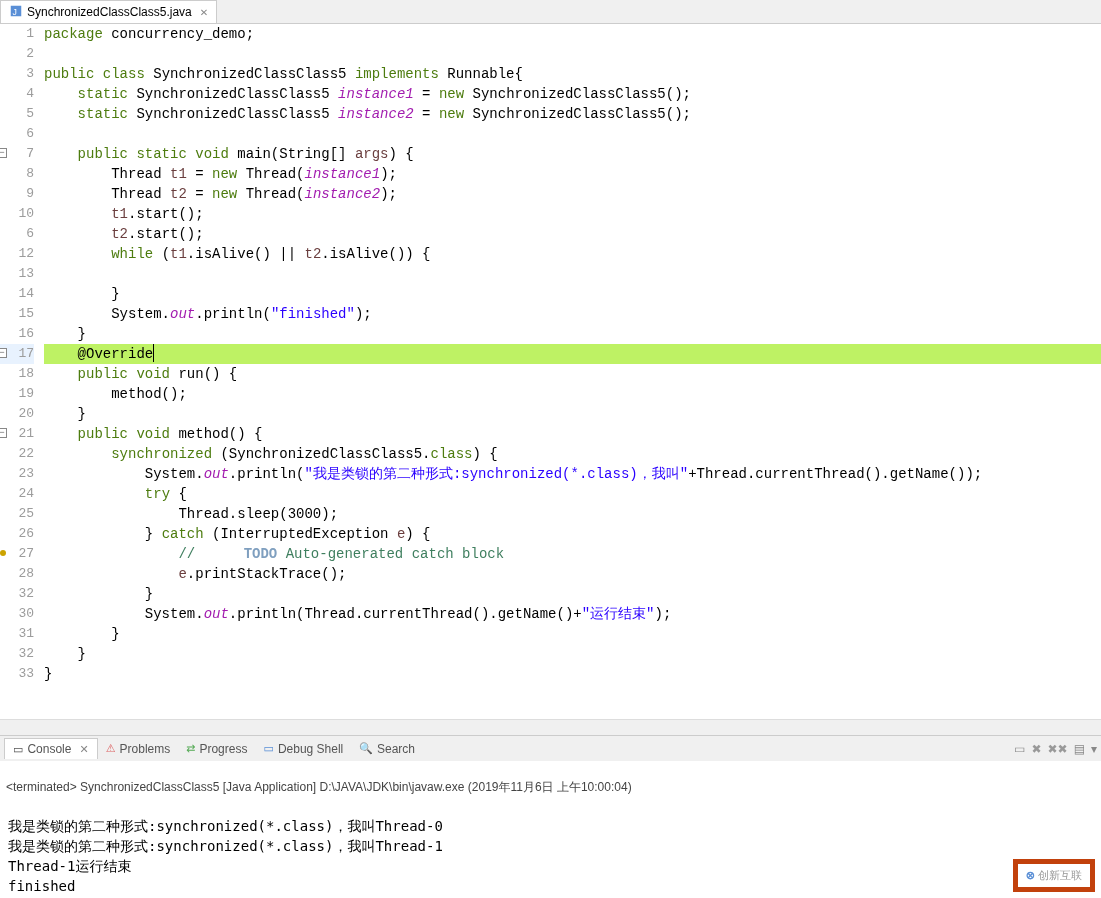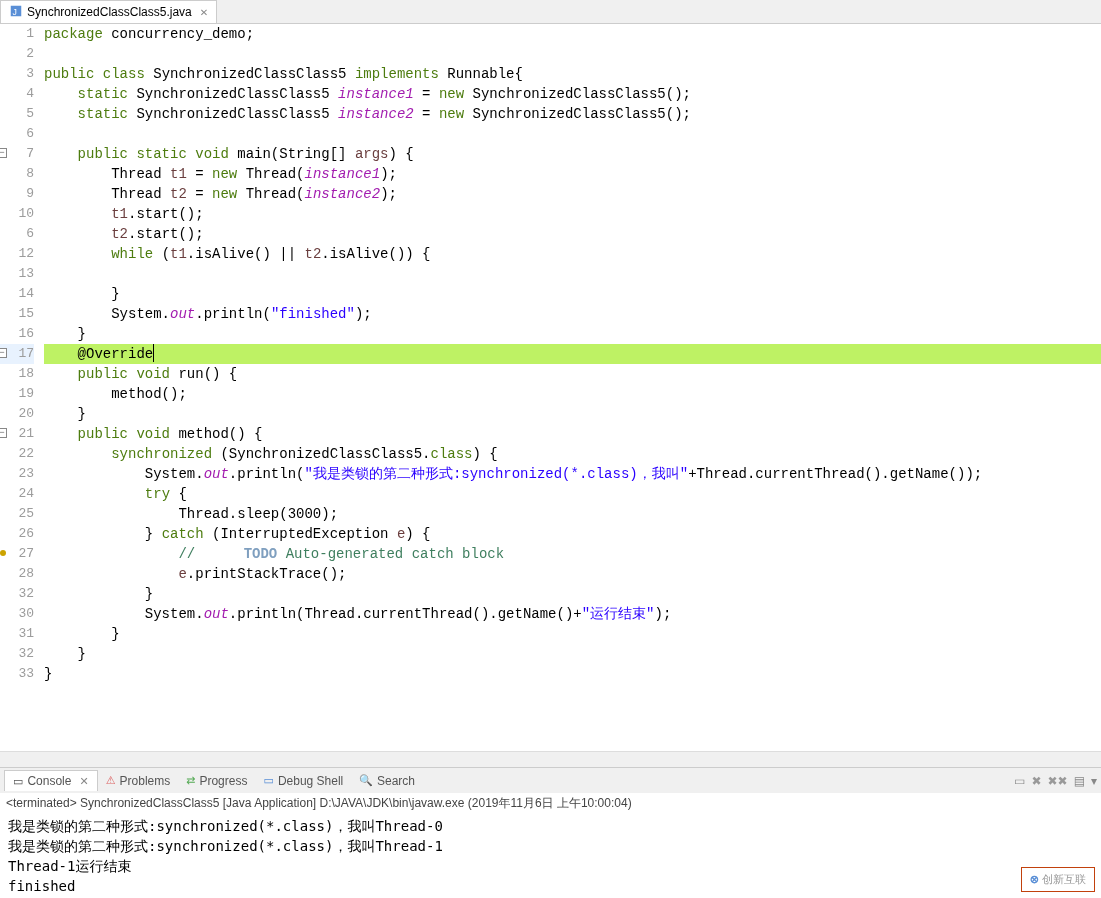--- a/index.html
+++ b/index.html
@@ -91,35 +91,35 @@
 }
 .btab.active {
   background: #fff;
   border: 1px solid #ccc; border-bottom:none;
 }
 .btab .ic { font-size:11px; }
 .toolbar-right { margin-left:auto; display:flex; gap:6px; color:#888; font-size:12px;}
 .console-status {
   font-family: Arial, sans-serif;
   font-size: 12px;
-  padding: 2px 6px;
+  padding: 18px 6px;
   color: #444;
 }
 .console-out {
   flex: 0 0 auto;
   font-family: Consolas, monospace;
   font-size: 14px;
   line-height: 20px;
   padding: 2px 8px;
   white-space: pre;
 }
 .watermark {
   position:absolute; right:6px; bottom:6px;
   font-family: Arial; font-size:11px; color:#999;
-  border:1px solid #c2410c; padding:4px 8px; background:#fff;
+  border:5px solid #c2410c; padding:4px 8px; background:#fff;
 }
 .svg-ic { width:14px; height:14px; display:inline-block; }
 </style>
 </head>
 <body>
 
 <div class="tab-bar">
   <div class="tab">
     <span class="file-icon">
       <svg class="svg-ic" viewBox="0 0 16 16">

